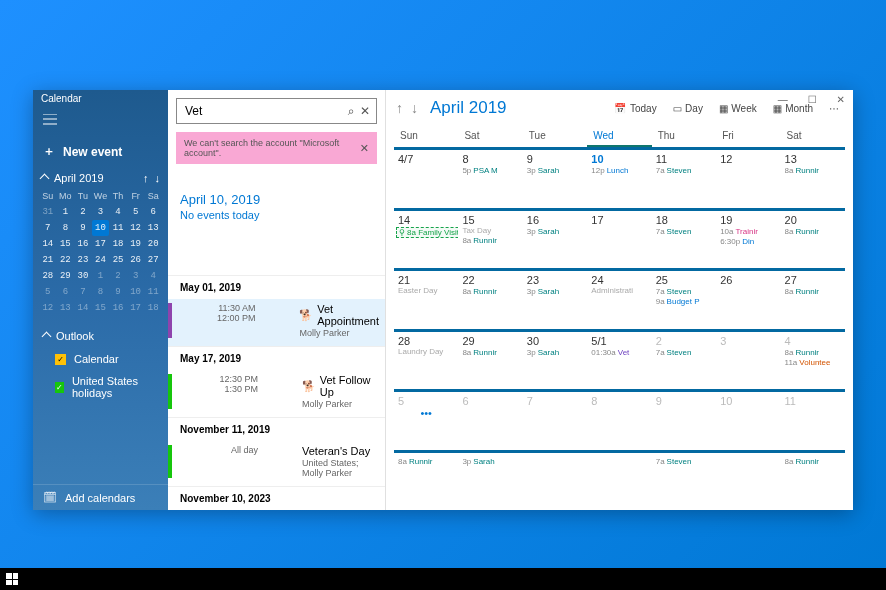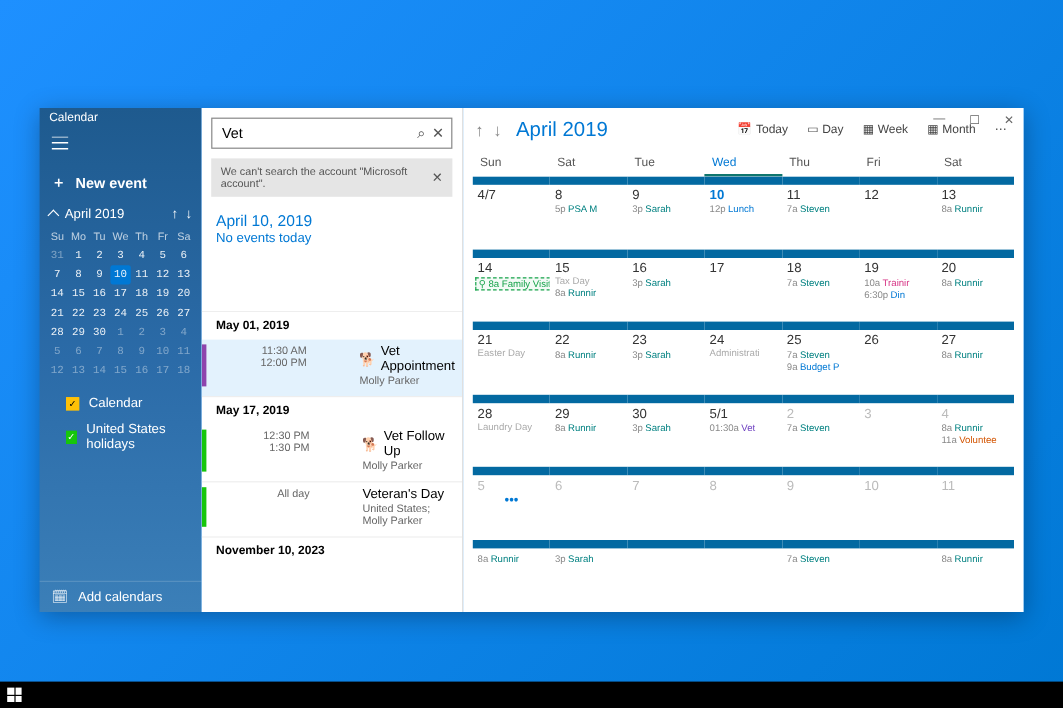--- a/index.html
+++ b/index.html
@@ -22,21 +22,21 @@
 .cal-item { padding: 5px 12px 5px 22px; display: flex; align-items: center; gap: 8px; font-size: 11px; cursor: pointer; }
 .chk { width: 11px; height: 11px; border: 1px solid #fff; display: inline-flex; align-items: center; justify-content: center; font-size: 8px; }
 .chk.yellow { background: #ffc107; border-color: #ffc107; color: #000; }
 .chk.green { background: #16c60c; border-color: #16c60c; }
 .add-cal { padding: 6px 10px; display: flex; align-items: center; gap: 8px; font-size: 11px; cursor: pointer; margin-top: auto; border-top: 1px solid rgba(255,255,255,0.15); }
 .mid { width: 218px; background: #fff; border-right: 1px solid #e0e0e0; display: flex; flex-direction: column; overflow: hidden; }
 .search-wrap { padding: 8px; }
 .search-box { display: flex; align-items: center; border: 1px solid #888; height: 26px; padding: 0 4px; }
 .search-box input { flex: 1; border: none; outline: none; font-size: 12px; padding: 0 4px; }
 .search-box .icon-btn { width: 20px; text-align: center; cursor: pointer; color: #555; font-size: 12px; }
-.error-box { margin: 0 8px 8px; background: #e5e5e5; padding: 6px 8px; font-size: 9px; color: #555; display: flex; align-items: center; gap: 6px; }
+.error-box { margin: 0 8px 24px; background: #f9a8d4; padding: 6px 8px; font-size: 9px; color: #555; display: flex; align-items: center; gap: 6px; }
 .error-box .close { margin-left: auto; cursor: pointer; font-size: 11px; }
 .day-header { padding: 4px 12px 10px; }
 .day-header .date { color: #0078d4; font-size: 13px; font-weight: 400; }
 .day-header .sub { color: #0078d4; font-size: 11px; margin-top: 2px; }
 .results { flex: 1; overflow: hidden; margin-top: 44px; }
 .result-group { border-top: 1px solid #eee; }
 .result-date { padding: 6px 12px; font-size: 10px; font-weight: 600; }
 .result-item { display: flex; padding: 4px 6px 8px 0; cursor: pointer; gap: 36px; }
 .result-item .bar { width: 4px; margin-right: 4px; }
 .result-item .times { width: 50px; font-size: 9px; color: #666; text-align: right; padding-right: 4px; }
@@ -48,21 +48,21 @@
 .win-controls { position: absolute; top: 2px; right: 4px; display: flex; gap: 12px; font-size: 10px; color: #666; }
 .win-controls span { cursor: pointer; padding: 2px 4px; }
 .toolbar { display: flex; align-items: center; padding: 8px 10px; gap: 8px; }
 .toolbar .nav-arrow { color: #888; cursor: pointer; font-size: 14px; }
 .toolbar .title { color: #0078d4; font-size: 17px; font-weight: 400; flex: 1; margin-left: 4px; }
 .view-btn { display: flex; align-items: center; gap: 3px; font-size: 10px; color: #444; cursor: pointer; padding: 2px 4px; }
 .dow-row { display: grid; grid-template-columns: repeat(7, 1fr); padding: 0 8px; font-size: 10px; color: #555; }
 .dow-row > div { padding: 4px 6px; }
 .dow-row .sel { border-bottom: 2px solid #0f766e; color: #0078d4; }
 .month-grid { flex: 1; display: grid; grid-template-columns: repeat(7, 1fr); grid-template-rows: repeat(6, 1fr); padding: 0 8px; overflow: hidden; }
-.month-cell { border-top: 7px solid #0369a1; padding: 3px 4px; font-size: 9px; overflow: hidden; position: relative; }
+.month-cell { border-top: 3px solid #0369a1; padding: 3px 4px; font-size: 9px; overflow: hidden; position: relative; }
 .month-cell .num { font-size: 11px; color: #333; }
 .month-cell.today .num { color: #0078d4; font-weight: 600; }
 .month-cell.dim .num { color: #bbb; }
 .month-cell .label { font-size: 8px; color: #aaa; }
 .evt { font-size: 8px; white-space: nowrap; overflow: hidden; text-overflow: ellipsis; margin-top: 1px; display: flex; align-items: center; gap: 2px; }
 .evt .t { color: #888; }
 .evt.teal { color: #008080; }
 .evt.blue { color: #0078d4; }
 .evt.pink { color: #d63384; }
 .evt.orange { color: #d35400; }
@@ -149,20 +149,24 @@
           <div class="d dim">11</div>
           <div class="d dim">12</div>
           <div class="d dim">13</div>
           <div class="d dim">14</div>
           <div class="d dim">15</div>
           <div class="d dim">16</div>
           <div class="d dim">17</div>
           <div class="d dim">18</div>
         </div>
     </div>
+    <div class="outlook">
+      <span class="chevron up" style="color:#fff;"></span>
+      <span>Outlook</span>
+    </div>
     <div id="cal-list">
         <div class="cal-item">
           <span class="chk yellow">✓</span>
           <span>Calendar</span>
         </div>
         <div class="cal-item">
           <span class="chk green">✓</span>
           <span>United States holidays</span>
         </div>
       </div>
@@ -205,20 +209,21 @@
           <div class="result-item">
             <div class="bar" style="background:#16c60c"></div>
       <div class="times">12:30 PM<br>1:30 PM</div>
       <div class="content">
               <div class="title"><span>🐕</span>Vet Follow Up</div>
       <div class="sub">Molly Parker</div>
             </div>
           </div>
         </div>
         <div class="result-group">
+          <div class="result-date">November 11, 2019</div>
           <div class="result-item">
             <div class="bar" style="background:#16c60c"></div>
       <div class="times">All day<br></div>
       <div class="content">
               <div class="title">Veteran's Day</div>
       <div class="sub">United States; Molly Parker</div>
             </div>
           </div>
         </div>
         <div class="result-group">

